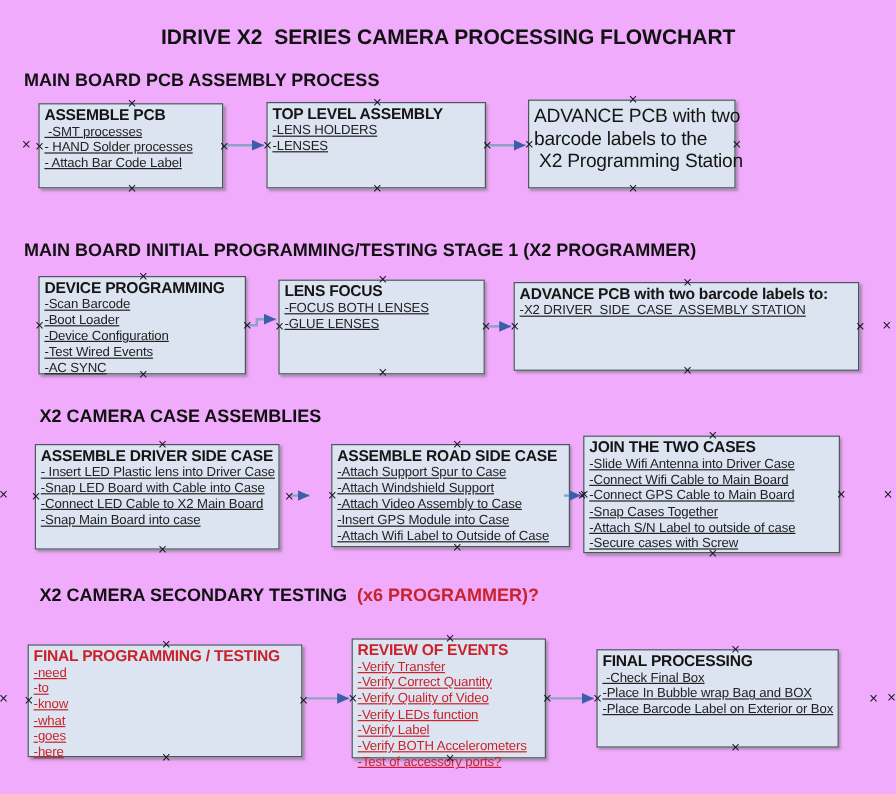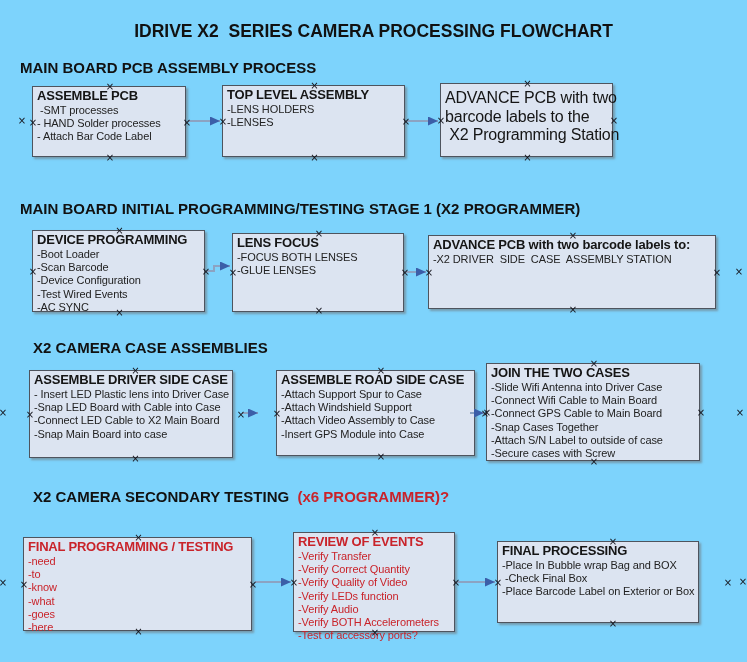--- a/index.html
+++ b/index.html
@@ -1,17 +1,17 @@
 <!DOCTYPE html>
 <html style="--box-fill: #dce4f1; --box-border: #4e545e; --arrow-line: #8ca3c2; --arrow-head: #3b5ea8; --red: #c9232a;"><head>
 <meta charset="utf-8">
 <style>
   html,body{margin:0;padding:0;background:#ffffff;}
   .canvas{
-    position:relative;width:747px;height:662px;background:#7dd3fc;overflow:hidden;
+    position:relative;width:747px;height:662px;background:#f0abfc;overflow:hidden;
     font-family:"Liberation Sans","DejaVu Sans",sans-serif;color:#1f1f1f;
   }
   .page-title{
     position:absolute;left:0;top:21px;width:747px;text-align:center;
     font-size:17.5px;font-weight:bold;color:#111;white-space:pre;letter-spacing:0px;
   }
   .sec-heading{
     position:absolute;font-size:15px;font-weight:bold;color:#111;white-space:pre;
   }
   .sec-heading .red-part{color:var(--red,#c9232a);}
@@ -20,21 +20,21 @@
     background:var(--box-fill,#dce4f1);
     border:1.5px solid var(--box-border,#4e545e);
     box-shadow:2px 2px 2px rgba(110,110,110,0.55);
     padding:1px 0 0 4px;overflow:visible;
   }
   .node-title{
     font-size:13px;font-weight:bold;letter-spacing:-0.2px;white-space:pre;color:#151515;
     line-height:15px;margin-bottom:1px;
   }
   .line{
-    font-size:11px;letter-spacing:-0.1px;line-height:13.2px;white-space:pre;color:#222;
+    font-size:11px;letter-spacing:-0.1px;line-height:13.2px;white-space:pre;color:#222;text-decoration:underline;
   }
   .bline{
     font-size:16px;font-weight:normal;letter-spacing:-0.2px;line-height:18.5px;white-space:pre;color:#151515;
   }
   .node.big-text{padding-top:5px;}
   .node.red .node-title,.node.red .line{color:var(--red,#c9232a);}
   .cp{
     position:absolute;width:9px;height:9px;margin-left:-4.5px;margin-top:-5px;
     font-family:"DejaVu Sans",sans-serif;font-size:10px;line-height:9px;text-align:center;
     color:#14141c;z-index:5;pointer-events:none;
@@ -85,22 +85,22 @@
       </div>
   <span class="cp" style="left: 86.5px; top: 0px;">×</span>
       <span class="cp" style="left: 86.5px; top: 74px;">×</span>
       <span class="cp" style="left: 0px; top: 37px;">×</span>
       <span class="cp" style="left: 173px; top: 37px;">×</span>
     </div>
 
   <div class="node" style="left:32px;top:230px;width:173px;height:82px">
     <div class="node-title">DEVICE PROGRAMMING</div>
     <div class="node-items">
+        <div class="line">-Scan Barcode</div>
         <div class="line">-Boot Loader</div>
-        <div class="line">-Scan Barcode</div>
         <div class="line">-Device Configuration</div>
         <div class="line">-Test Wired Events</div>
         <div class="line">-AC SYNC</div>
       </div>
   <span class="cp" style="left: 86.5px; top: 0px;">×</span>
       <span class="cp" style="left: 86.5px; top: 82px;">×</span>
       <span class="cp" style="left: 0px; top: 41px;">×</span>
       <span class="cp" style="left: 173px; top: 41px;">×</span>
     </div>
   <div class="node" style="left:232px;top:233px;width:172px;height:79px">
@@ -138,20 +138,21 @@
       <span class="cp" style="left: 0px; top: 44px;">×</span>
       <span class="cp" style="left: 211px; top: 44px;">×</span>
     </div>
   <div class="node" style="left:276px;top:370px;width:199px;height:86px">
     <div class="node-title">ASSEMBLE ROAD SIDE CASE</div>
     <div class="node-items">
         <div class="line">-Attach Support Spur to Case</div>
         <div class="line">-Attach Windshield Support</div>
         <div class="line">-Attach Video Assembly to Case</div>
         <div class="line">-Insert GPS Module into Case</div>
+        <div class="line">-Attach Wifi Label to Outside of Case</div>
       </div>
   <span class="cp" style="left: 104px; top: 0px;">×</span>
       <span class="cp" style="left: 104px; top: 86px;">×</span>
       <span class="cp" style="left: 0px; top: 43px;">×</span>
       <span class="cp" style="left: 208px; top: 43px;">×</span>
     </div>
   <div class="node" style="left:486px;top:363px;width:214px;height:98px">
     <div class="node-title">JOIN THE TWO CASES</div>
     <div class="node-items">
         <div class="line">-Slide Wifi Antenna into Driver Case</div>
@@ -182,34 +183,34 @@
       <span class="cp" style="left: 0px; top: 47px;">×</span>
       <span class="cp" style="left: 229px; top: 47px;">×</span>
     </div>
   <div class="node red" style="left:293px;top:532px;width:162px;height:100px">
     <div class="node-title">REVIEW OF EVENTS</div>
     <div class="node-items">
         <div class="line">-Verify Transfer</div>
         <div class="line">-Verify Correct Quantity</div>
         <div class="line">-Verify Quality of Video</div>
         <div class="line">-Verify LEDs function</div>
-        <div class="line">-Verify Audio</div>
+        <div class="line">-Verify Label</div>
         <div class="line">-Verify BOTH Accelerometers</div>
         <div class="line">-Test of accessory ports?</div>
       </div>
   <span class="cp" style="left: 81px; top: 0px;">×</span>
       <span class="cp" style="left: 81px; top: 100px;">×</span>
       <span class="cp" style="left: 0px; top: 50px;">×</span>
       <span class="cp" style="left: 162px; top: 50px;">×</span>
     </div>
   <div class="node" style="left:497px;top:541px;width:202px;height:82px">
     <div class="node-title">FINAL PROCESSING</div>
     <div class="node-items">
+        <div class="line"> -Check Final Box</div>
         <div class="line">-Place In Bubble wrap Bag and BOX</div>
-        <div class="line"> -Check Final Box</div>
         <div class="line">-Place Barcode Label on Exterior or Box</div>
       </div>
   <span class="cp" style="left: 115px; top: 0px;">×</span>
       <span class="cp" style="left: 115px; top: 82px;">×</span>
       <span class="cp" style="left: 0px; top: 41px;">×</span>
       <span class="cp" style="left: 230px; top: 41px;">×</span>
     </div>
 
   <span class="cp" style="left:22px;top:121px">×</span>
   <span class="cp" style="left:739px;top:272px">×</span>

